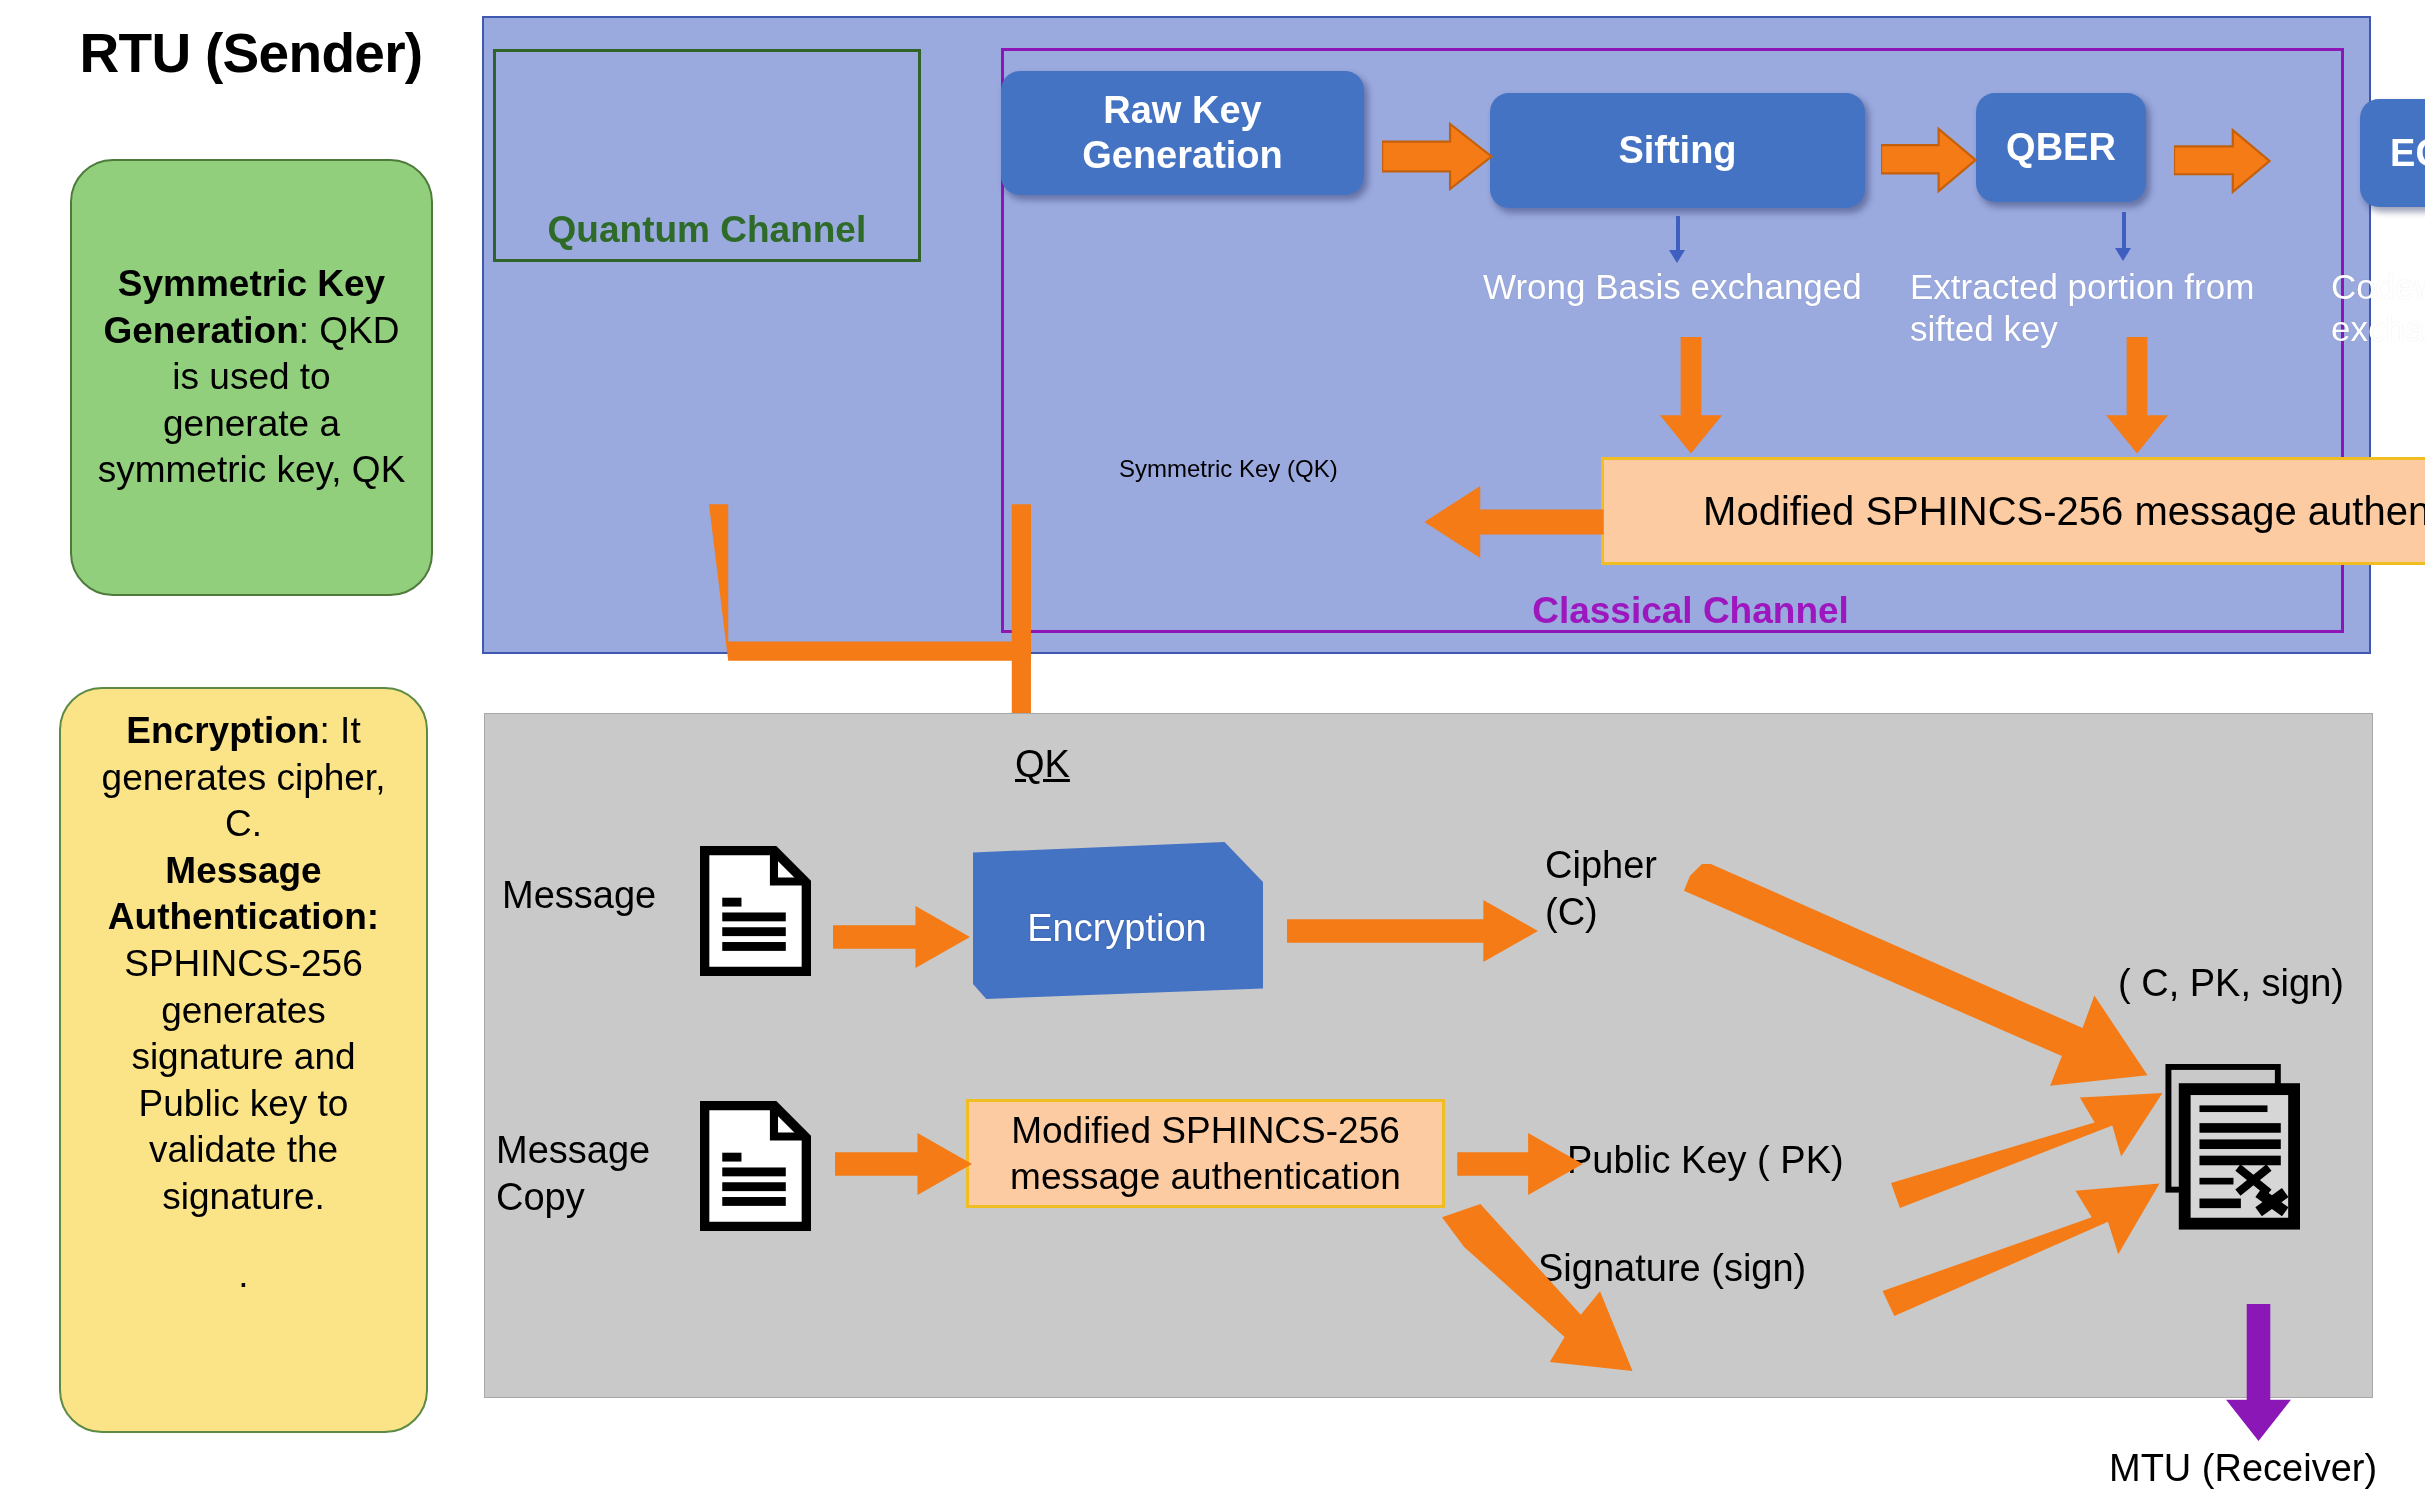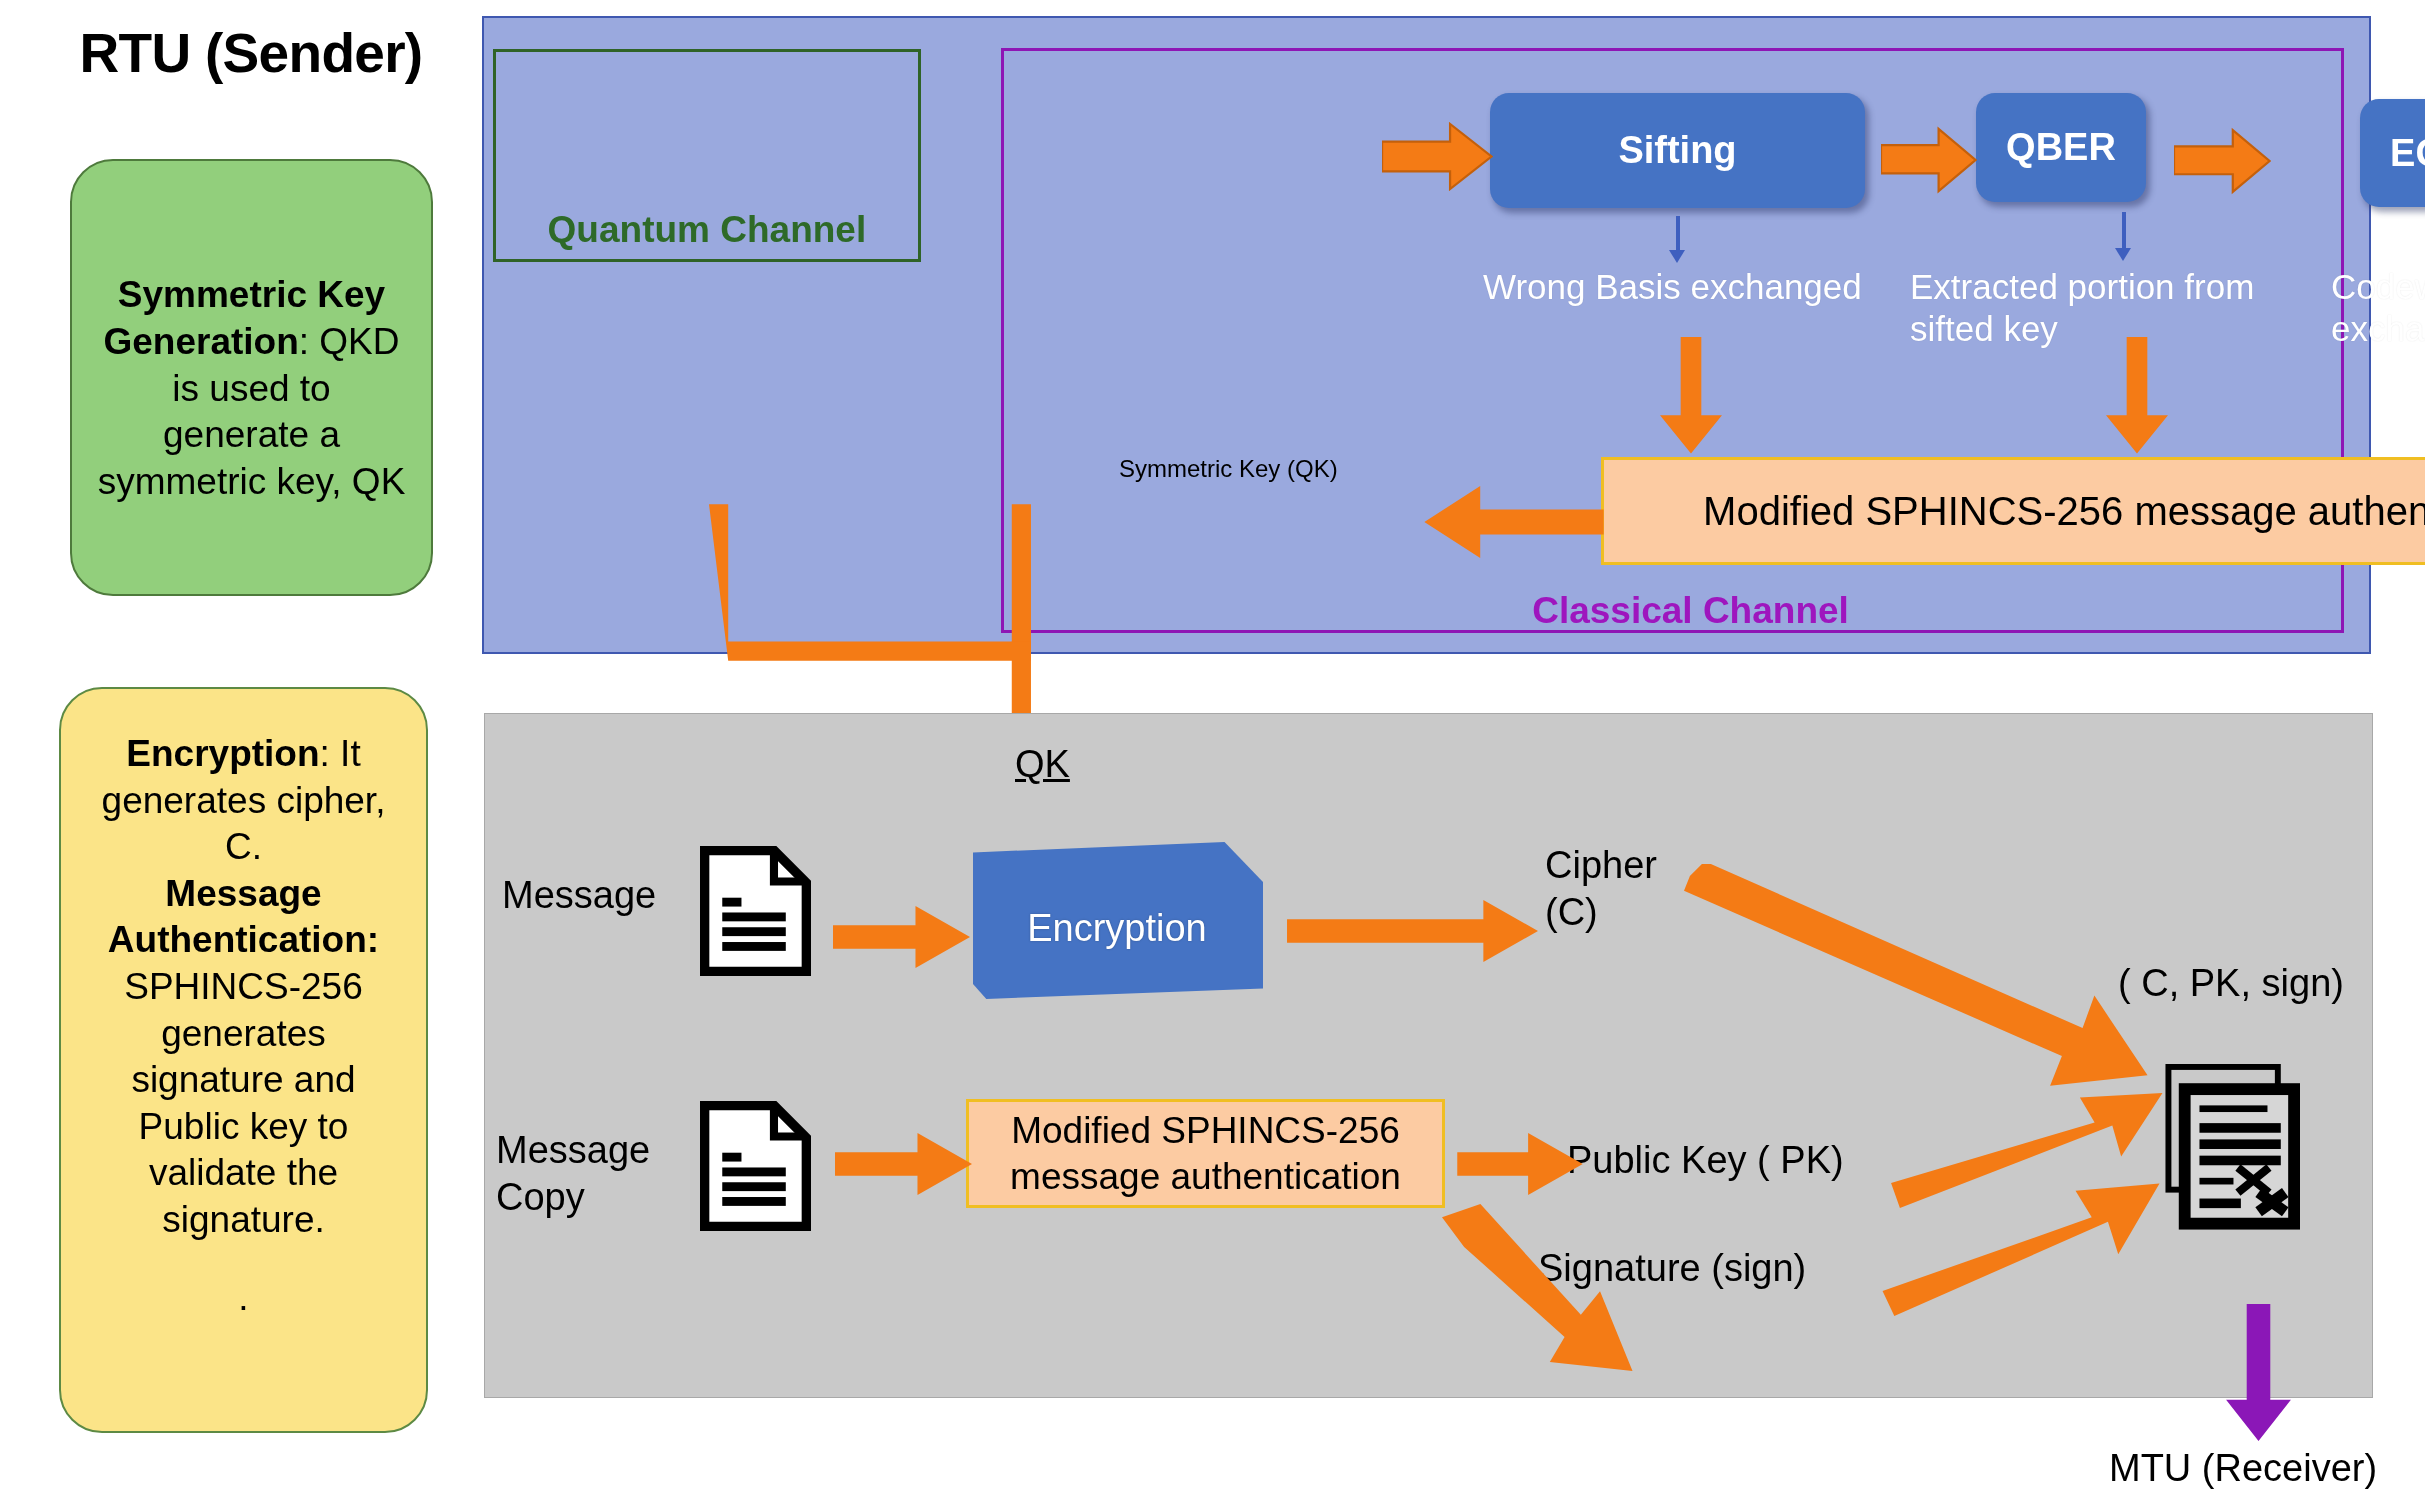--- a/index.html
+++ b/index.html
@@ -30,21 +30,21 @@
     left: 70px; top: 159px; width: 363px; height: 437px;
     background: #92CF7C; border: 2.2px solid #4E7A3C;
     font-size: 37px; color: #000;
   }
   #note-yellow {
     left: 59px; top: 687px; width: 369px; height: 746px;
     background: #FBE488; border: 2.2px solid #5D8A44;
     font-size: 37px; color: #000;
     align-items: flex-start; padding-top: 19px;
   }
-  .note-body { width: 100%; margin-top: 23px; }
+  .note-body { width: 100%; }
   .note-body b { font-weight: bold; }
 
   
   #blue-panel {
     position: absolute; left: 482px; top: 16.2px;
     width: 1889px; height: 638px;
     background: #9AA9DE;
     border: 2.2px solid #3F58B0;
   }
   #quantum-box {
@@ -208,20 +208,21 @@
   </div>
 
   <div id="blue-panel">
 
     <div id="quantum-box"></div>
     <div id="quantum-label">Quantum Channel</div>
 
     <div id="classical-box"></div>
     <div id="classical-label">Classical Channel</div>
 
+    <div class="pbox" id="box-rawkey">Raw Key Generation</div>
     <div class="pbox" id="box-sifting">Sifting</div>
     <div class="pbox" id="box-qber">QBER</div>
     <div class="pbox" id="box-ecc">ECC and PA</div>
 
     <div class="fatarrow" id="fa-1">
       <svg width="111" height="71" viewBox="0 0 150 96">
         <path d="M0 28 H92 V4 L148 48 L92 92 V68 H0 Z" fill="#F47B15" stroke="#C4600B" stroke-width="3"></path>
       </svg>
     </div>
     <div class="fatarrow" id="fa-2">

